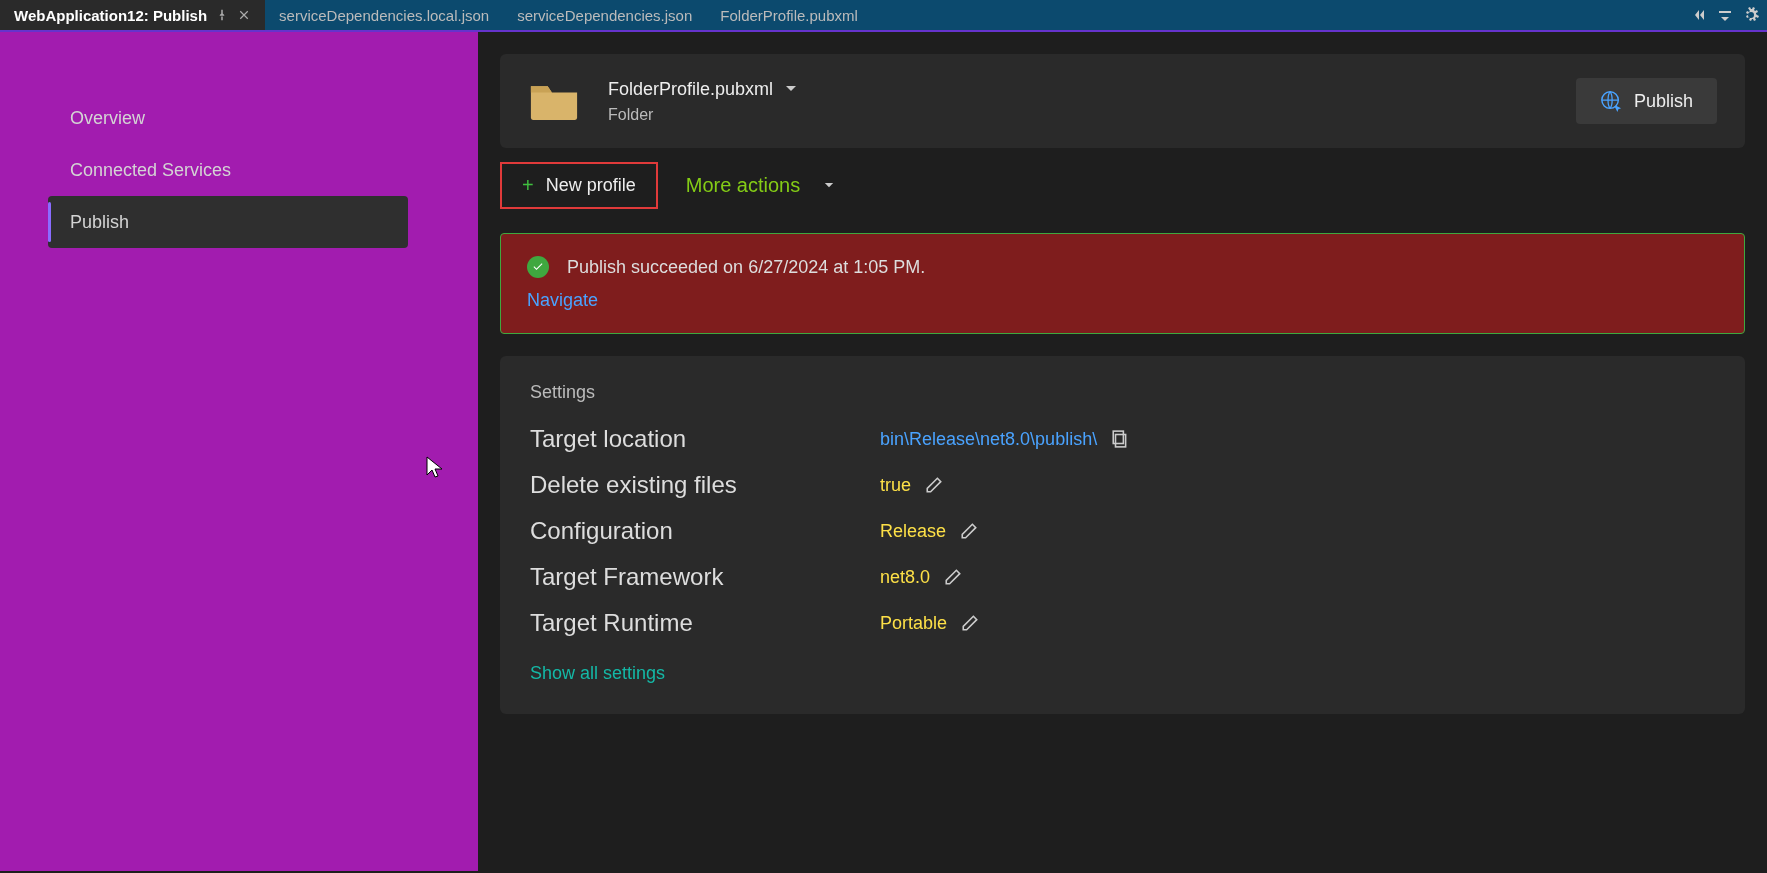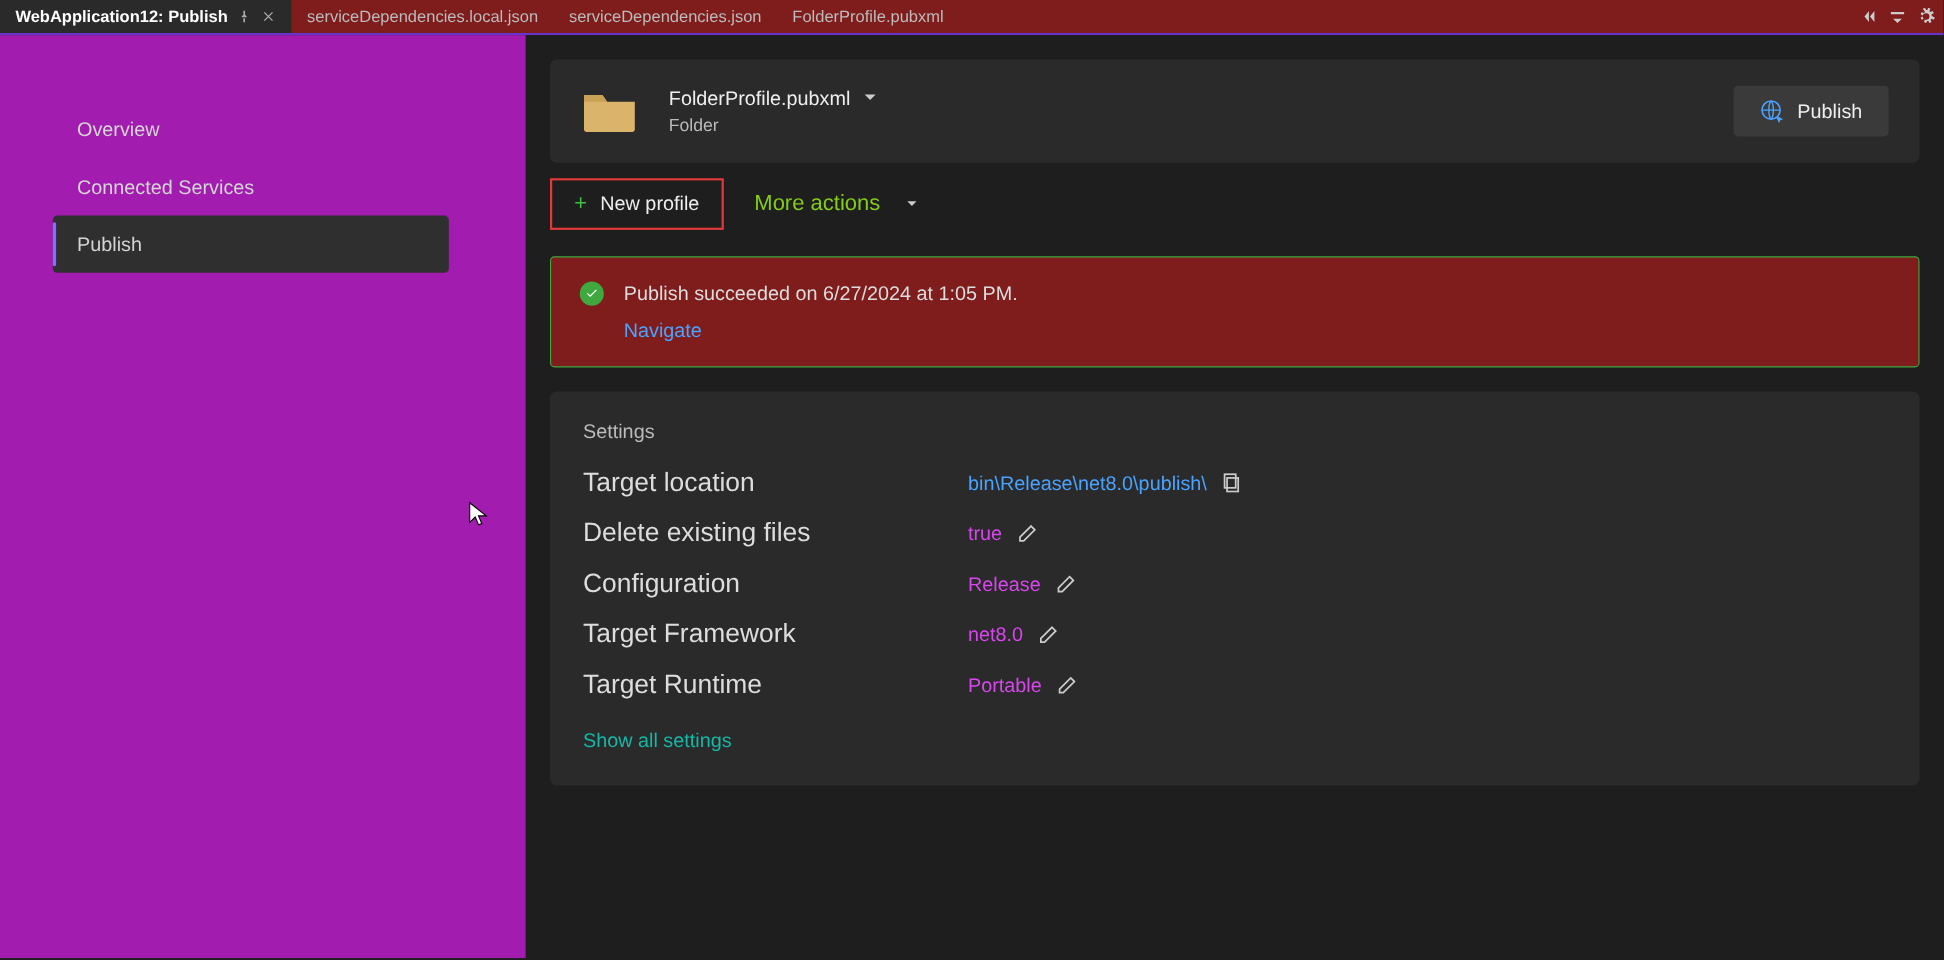--- a/index.html
+++ b/index.html
@@ -11,21 +11,21 @@
     width: 1767px;
     height: 873px;
     overflow: hidden;
   }
 
   
   .tab-bar {
     display: flex;
     align-items: stretch;
     height: 32px;
-    background: #7f1d1d;
+    background: #0c4a6e;
     border-bottom: 2px solid #6633cc;
   }
   .tab {
     display: flex;
     align-items: center;
     padding: 0 14px;
     font-size: 15px;
     color: #bbbbbb;
     white-space: nowrap;
     gap: 8px;
@@ -143,38 +143,38 @@
     display:flex;
     flex-direction:column;
     gap:12px;
   }
   .success-row { display:flex; align-items:center; gap:18px; }
   .check-circle {
     width:22px; height:22px; border-radius:50%;
     background:#3fa83f; display:flex; align-items:center; justify-content:center;
   }
   .success-text { font-size:18px; color:#ddd; }
-  .navigate-link { font-size:18px; color:#4aa3ff; margin-left:40px; }
+  .navigate-link { font-size:18px; color:#4aa3ff; }
 
   
   .settings-card {
     margin-top: 22px;
     background: #2a2a2a;
     border-radius: 6px;
     padding: 26px 30px 30px 30px;
   }
   .settings-title { font-size:18px; color:#bbb; margin-bottom:22px; }
   .settings-grid {
     display:grid;
     grid-template-columns: 350px 1fr;
     row-gap: 18px;
     align-items:center;
   }
   .setting-label { font-size:24px; color:#ddd; }
-  .setting-value { font-size:18px; color:#d946ef; display:flex; align-items:center; gap:14px; }
+  .setting-value { font-size:18px; color:#fde047; display:flex; align-items:center; gap:14px; }
   .setting-value.link { color:#4aa3ff; }
   .pencil-icon, .copy-icon { width:18px; height:18px; display:inline-flex; }
   .show-all-link { margin-top:26px; font-size:18px; color:#14b8a6; }
 
   
   .cursor {
     position:absolute;
     left:426px; top:456px;
     pointer-events:none;
   }

